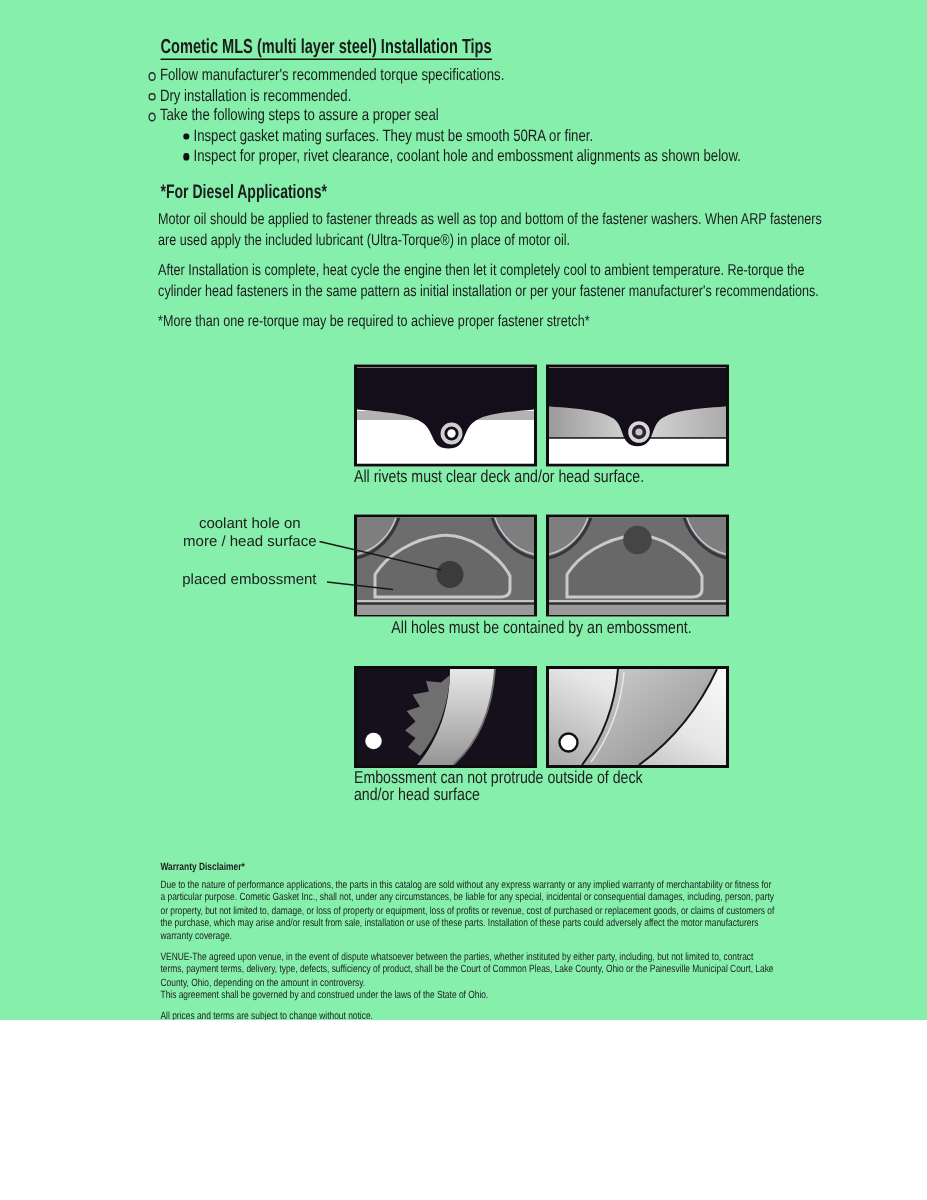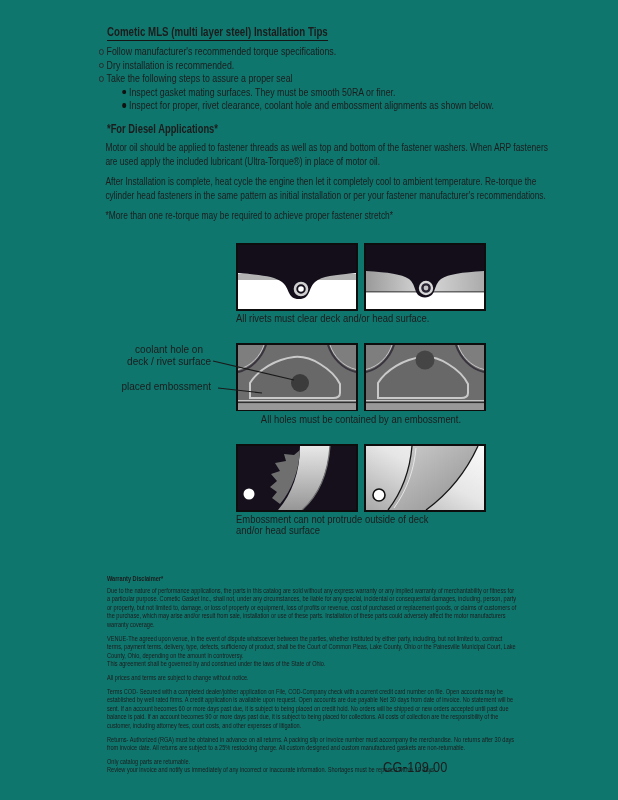--- a/index.html
+++ b/index.html
@@ -1,18 +1,18 @@
 <!DOCTYPE html>
 <html><head>
 <meta charset="utf-8">
 <style>
   html,body { margin:0; padding:0; background:#ffffff; }
   .page {
-    position:relative; width:618px; height:800px; overflow:hidden;
-    background:#0f766e; color:#1c1c1c;
+    position:relative; width:618px; height:680px; overflow:hidden;
+    background:#86efac; color:#1c1c1c;
     font-family:"Liberation Sans","DejaVu Sans",sans-serif;
   }
 
   
   .cx80 { transform:scaleX(.80); transform-origin:0 0; }
   .cx72 { transform:scaleX(.72); transform-origin:0 0; }
   .cx82 { transform:scaleX(.82); transform-origin:0 0; }
   .cx82c{ transform:scaleX(.82); transform-origin:50% 0; }
 
   
@@ -124,21 +124,21 @@
 
   <div class="cap cx82" style="left:236px;top:312px">All rivets must clear deck and/or head surface.</div>
 
   <div class="lblrow" style="top:330px">
     <span class="cell">RIGHT</span>
     <span class="cell">WRONG</span>
   </div>
 
   <div class="anno" style="top:344px">
     <div>coolant hole on</div>
-    <div>deck / rivet surface</div>
+    <div>more / head surface</div>
   </div>
   <div class="anno" style="top:381px">placed embossment</div>
 
   <div class="figbox" style="left:236px;top:343px">
     <svg width="118" height="65" viewBox="0 0 118 65" preserveAspectRatio="none">
       <rect width="118" height="65" fill="#6d6d6d"></rect>
       <path d="M0,0 L26,0 C22.5,11 13,21.5 0,24.5 Z" fill="#7e7e7e"></path>
       <path d="M0,24.5 C13,21.5 22.5,11 26,0" stroke="#c6c6c6" stroke-width="1" fill="none"></path>
       <path d="M0,27 C14,24 24,12 28,0" stroke="#39343d" stroke-width="2" fill="none"></path>
       <path d="M118,0 L92,0 C95.5,11 105,21.5 118,24.5 Z" fill="#7e7e7e"></path>

